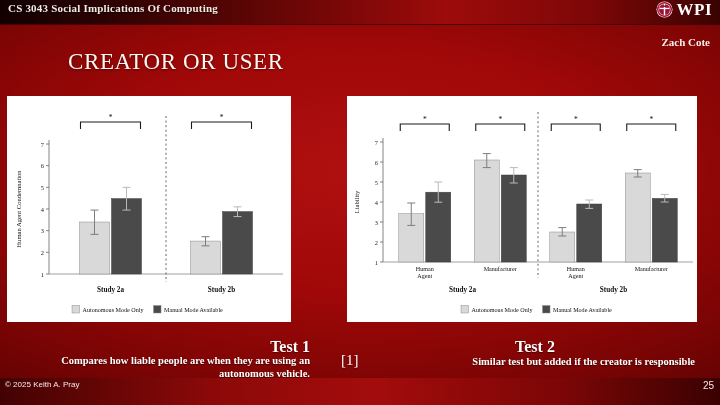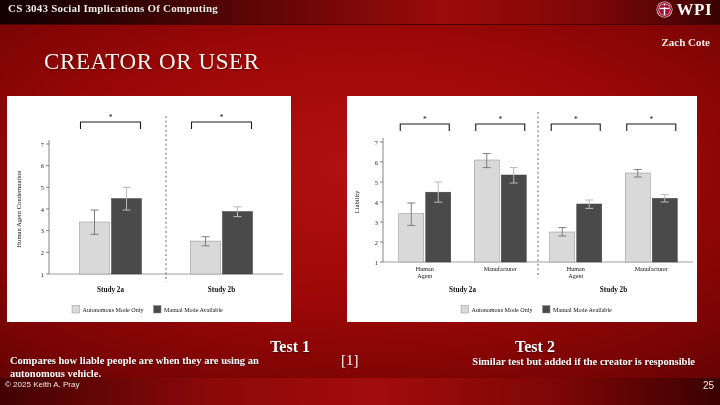--- a/index.html
+++ b/index.html
@@ -36,21 +36,21 @@
     letter-spacing:.5px;line-height:17px;
     font-family:"Liberation Serif", serif;
   }
   .author{
     position:absolute;right:10px;top:36px;
     font-size:11px;font-weight:bold;color:#f6f0ec;
     font-family:"Liberation Serif", serif;
     margin-left:44px;
   }
   .slide-title{
-    position:absolute;left:44px;top:49px;
+    position:absolute;left:68px;top:49px;
     font-size:23px;color:#fdf7f2;letter-spacing:.6px;
     font-family:"Liberation Serif", serif;
     text-shadow:0 1px 2px rgba(0,0,0,.45);
   }
   
   .panel{
     position:absolute;background:#ffffff;
     box-sizing:border-box;
   }
   #panel-left{left:7px;top:96px;width:284px;height:226px;}
@@ -65,21 +65,21 @@
     font-size:16px;font-weight:bold;font-family:"Liberation Serif", serif;
     text-shadow:0 1px 1px rgba(0,0,0,.5);
   }
   .cap-body{
     font-size:10.5px;font-weight:bold;line-height:1.25;
     font-family:"Liberation Serif", serif;
     text-shadow:0 1px 1px rgba(0,0,0,.5);
   }
   #caption-left{left:10px;top:338px;width:300px;}
   #caption-left .cap-head{display:block;text-align:right;}
-  #caption-left .cap-body{display:block;text-align:left;margin-top:-2px;}
+  #caption-left .cap-body{display:block;text-align:right;margin-top:-2px;}
   #caption-right{left:375px;top:338px;width:320px;}
   #caption-right .cap-head{display:block;}
   #caption-right .cap-body{display:block;text-align:right;margin-top:-1px;}
   #citation{
     position:absolute;left:341px;top:352px;
     font-size:15px;color:#ffffff;font-family:"Liberation Serif", serif;
     text-shadow:0 1px 1px rgba(0,0,0,.5);
   }
   
   .footer{

